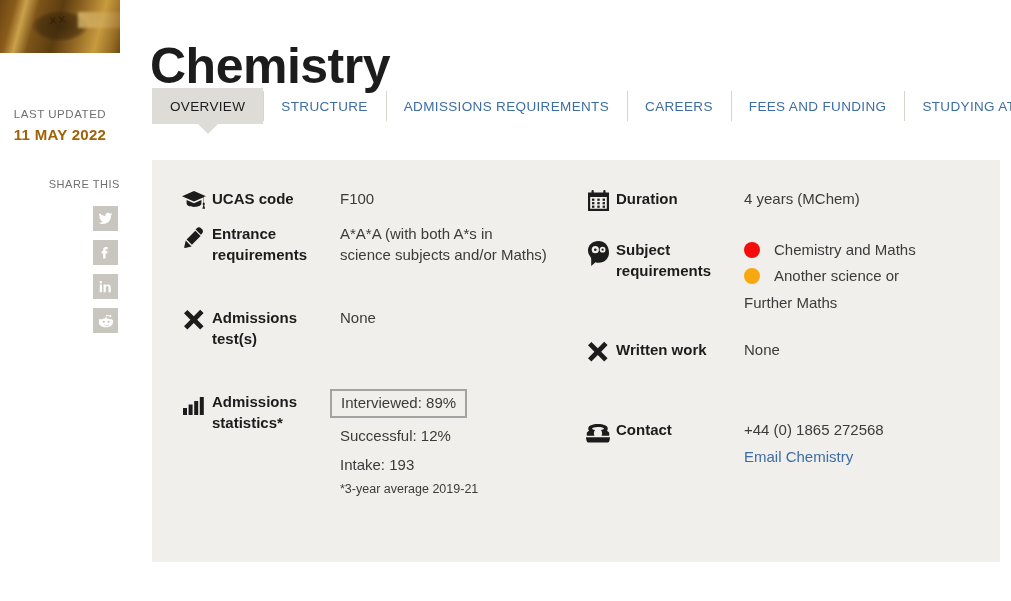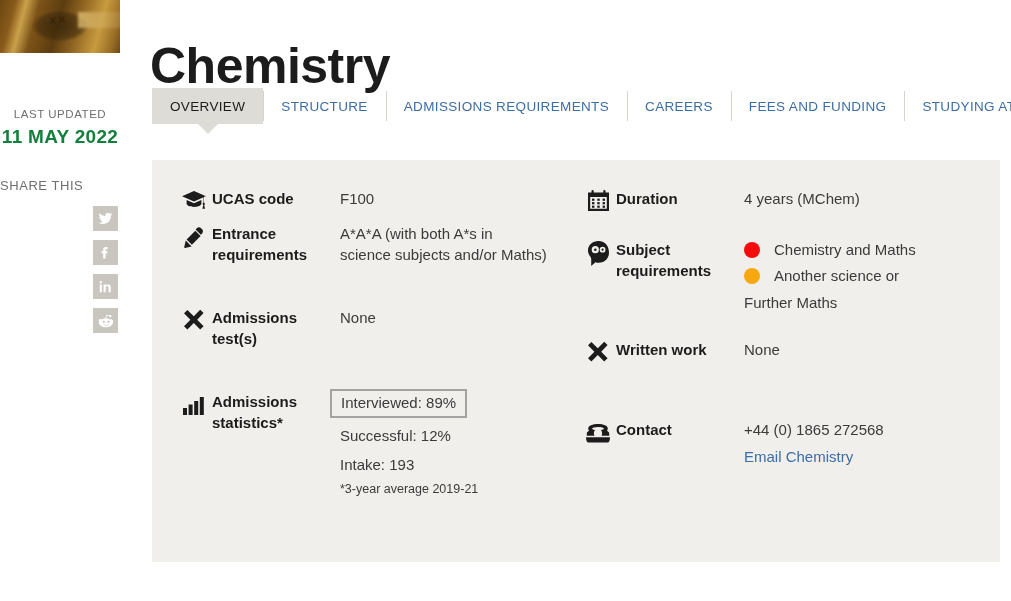--- a/index.html
+++ b/index.html
@@ -52,31 +52,32 @@
     text-align: center;
   }
   .meta-label {
     font-size: 11.5px;
     letter-spacing: .55px;
     color: #6f6f6f;
     text-transform: uppercase;
     font-family: "Liberation Sans", sans-serif;
   }
   .meta-value {
-    font-size: 19px;
+    font-size: 15px;
     font-weight: bold;
-    color: #15803d;
+    color: #a16207;
     letter-spacing: .3px;
     margin-top: 6px;
   }
   #share-label {
     position: absolute;
     left: 0; top: 178px;
     width: 120px;
-    font-size: 13px;
+    text-align: right;
+    font-size: 11px;
     letter-spacing: .55px;
     color: #6f6f6f;
     text-transform: uppercase;
   }
   #share-icons {
     position: absolute;
     left: 93px; top: 206px;
     width: 27px;
   }
   .share-btn {

